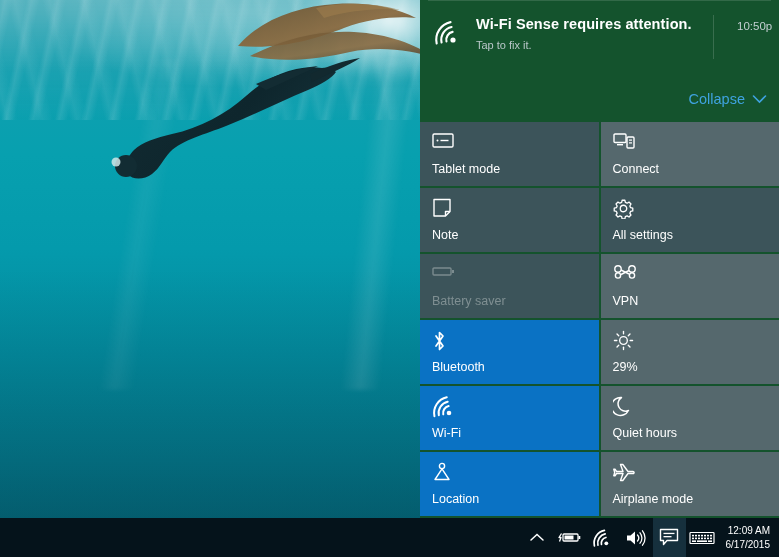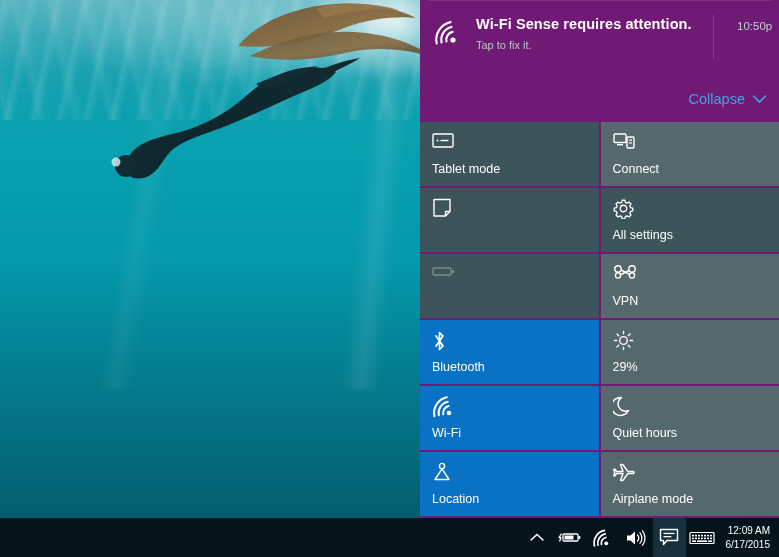--- a/index.html
+++ b/index.html
@@ -82,21 +82,21 @@
   .tray-icon.active{ background:#16303d; }
   #clock{
     padding:0 9px 0 7px; color:#ffffff; font-size:10px; line-height:14px;
     text-align:right; height:39px; display:flex; flex-direction:column;
     justify-content:center; align-items:flex-end;
   }
 
   
   #action-center{
     position:absolute; right:0; top:0; width:359px; height:518px;
-    background:#701a75;
+    background:#14532d;
     display:flex; flex-direction:column;
   }
   #ac-notifications{
     flex:1 1 auto; position:relative; overflow:hidden;
   }
   .notif-divider{
     height:1px; background:rgba(255,255,255,0.13);
     margin:0 8px;
   }
   .notification{
@@ -275,39 +275,41 @@
         <div class="qa-label">Connect</div>
       </div>
 
       <div class="qa-tile plain">
         <div class="qa-icon">
           <svg width="20" height="20" viewBox="0 0 20 20">
             <path d="M2 1.5 H18 V13.5 L13.5 18 H2 Z" fill="none" stroke="#ffffff" stroke-width="1.4" stroke-linejoin="round"></path>
             <path d="M13.5 18 V13.5 H18" fill="none" stroke="#ffffff" stroke-width="1.4" stroke-linejoin="round"></path>
           </svg>
         </div>
+        <div class="qa-label">Note</div>
       </div>
 
       <div class="qa-tile plain">
         <div class="qa-icon">
           <svg width="21" height="21" viewBox="0 0 24 24">
             <path fill="none" stroke="#ffffff" stroke-width="1.5" d="M12 8.3 a3.7 3.7 0 1 0 0 7.4 a3.7 3.7 0 1 0 0 -7.4 Z"></path>
             <path fill="none" stroke="#ffffff" stroke-width="1.5" stroke-linejoin="round" d="M10.4 2.6 h3.2 l0.5 2.5 l2 0.85 l2.2 -1.3 l2.25 2.25 l-1.3 2.2 l0.85 2 l2.5 0.5 v3.2 l-2.5 0.5 l-0.85 2 l1.3 2.2 l-2.25 2.25 l-2.2 -1.3 l-2 0.85 l-0.5 2.5 h-3.2 l-0.5 -2.5 l-2 -0.85 l-2.2 1.3 l-2.25 -2.25 l1.3 -2.2 l-0.85 -2 l-2.5 -0.5 v-3.2 l2.5 -0.5 l0.85 -2 l-1.3 -2.2 l2.25 -2.25 l2.2 1.3 l2 -0.85 Z"></path>
           </svg>
         </div>
         <div class="qa-label">All settings</div>
       </div>
 
       <div class="qa-tile dim disabled">
         <div class="qa-icon">
           <svg width="24" height="14" viewBox="0 0 24 14">
             <rect x="1" y="4" width="18" height="7" rx="1" fill="none" stroke="currentColor" stroke-width="1.4"></rect>
             <rect x="20" y="6" width="2" height="3" fill="currentColor"></rect>
           </svg>
         </div>
+        <div class="qa-label">Battery saver</div>
       </div>
 
       <div class="qa-tile">
         <div class="qa-icon">
           <svg width="24" height="16" viewBox="0 0 24 16">
             <circle cx="5" cy="5" r="3.2" fill="none" stroke="#ffffff" stroke-width="1.4"></circle>
             <circle cx="5" cy="11.5" r="2.6" fill="none" stroke="#ffffff" stroke-width="1.4"></circle>
             <path d="M8 6 L16 10" stroke="#ffffff" stroke-width="1.4"></path>
             <path d="M8 10.5 L16 6.5" stroke="#ffffff" stroke-width="1.4"></path>
             <circle cx="19" cy="5" r="3.2" fill="none" stroke="#ffffff" stroke-width="1.4"></circle>

